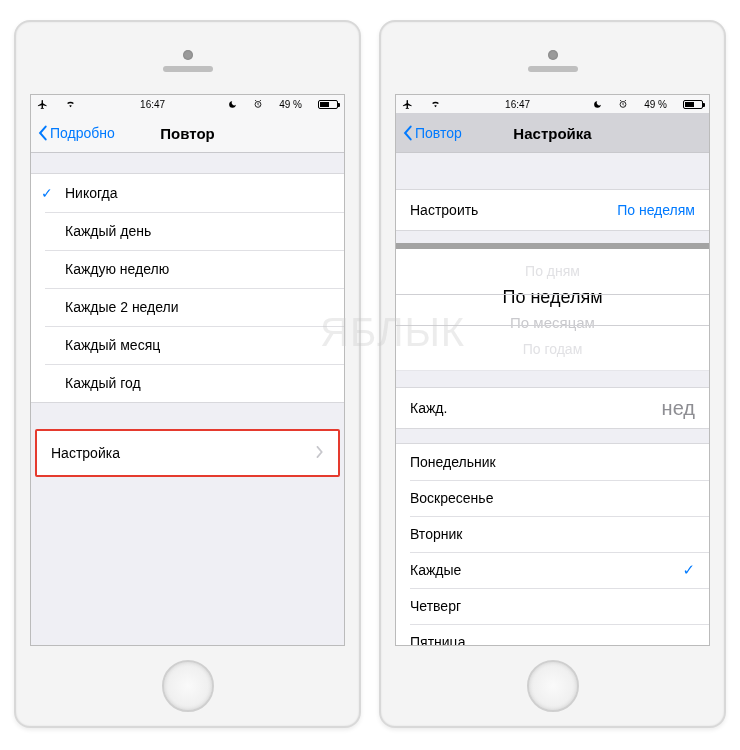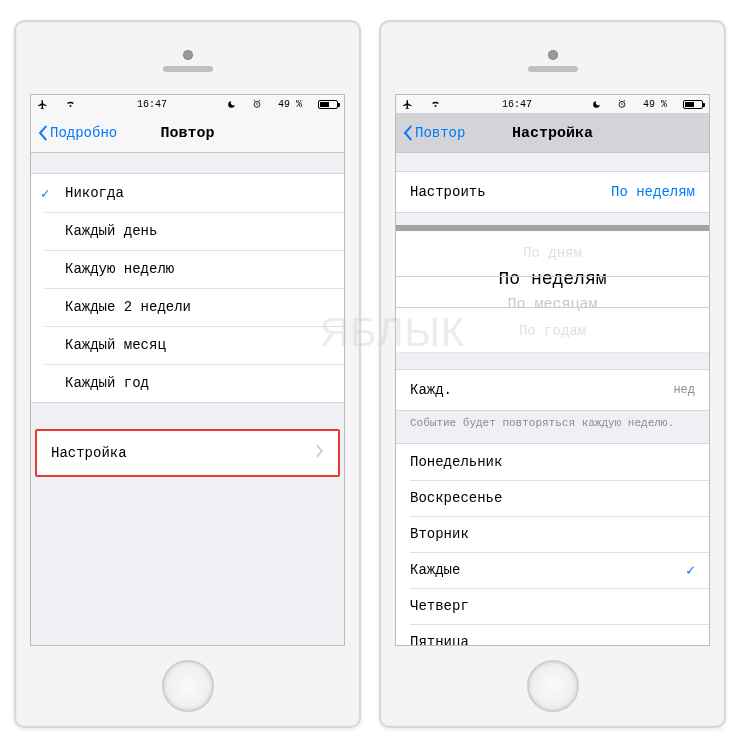--- a/index.html
+++ b/index.html
@@ -10,25 +10,24 @@
     gap: 18px;
     padding: 20px 14px;
     width: 740px;
     height: 750px;
   }
   .phone {
     width: 348px;
     height: 708px;
     background: #f4f4f4;
     border: 2px solid #d8d8d8;
-    border-radius: 10px;
+    border-radius: 16px;
     padding: 72px 14px 80px 14px;
     position: relative;
     box-shadow: 0 2px 4px rgba(0,0,0,0.08), inset 0 0 2px rgba(0,0,0,0.1);
-    font-family: Liberation Mono, monospace;
   }
   .phone::before {
     content: "";
     position: absolute;
     top: 28px; left: 50%;
     transform: translateX(-50%);
     width: 10px; height: 10px;
     background: #9a9a9a;
     border-radius: 50%;
     box-shadow: inset 0 0 2px rgba(0,0,0,0.3);
@@ -131,21 +130,21 @@
     color: #007aff;
     font-size: 15px;
   }
   .row .chevron {
     margin-left: auto;
     color: #c7c7cc;
   }
   .row .value-right {
     margin-left: auto;
     color: #8e8e93;
-    font-size: 12px;
+    font-size: 20px;
   }
   .row .value-blue {
     margin-left: auto;
     color: #007aff;
     font-size: 14px;
   }
   .row.simple { padding-left: 14px; }
 
   .highlight-box {
     border: 2px solid #e53a2e;
@@ -361,42 +360,41 @@
         <svg viewBox="0 0 12 20" fill="#007aff">
             <path d="M10 2L3 10l7 8" stroke="#007aff" stroke-width="2.5" fill="none" stroke-linecap="round"></path>
           </svg>
         <span>Повтор</span>
       </div>
       <div class="nav-title">Настройка</div>
     </div>
 
     <div class="content">
 
-      <div class="group first" style="margin-top:18px;">
+      <div class="group first" style="margin-top:36px;">
         <div class="row simple" style="height:40px;">
           <span>Настроить</span>
           <span class="value-blue">По неделям</span>
         </div>
       </div>
 
       <div class="picker">
         <div class="p-bar"></div>
         <div class="p-line faded">По дням</div>
         <div class="p-line sel">По неделям</div>
         <div class="p-line">По месяцам</div>
         <div class="p-line faded">По годам</div>
       </div>
 
       <div class="group" style="margin-top:16px;">
         <div class="row simple" style="height:40px;">
           <span>Кажд.</span>
           <span class="value-right">нед</span>
         </div>
       </div>
-      <div class="footer-note">Событие будет повторяться каждую неделю.</div>
 
       <div class="group" style="margin-top:14px;">
         <div class="row simple" style="height:36px;">
           <span>Понедельник</span>
         </div>
         <div class="row simple" style="height:36px;">
           <span>Воскресенье</span>
         </div>
         <div class="row simple" style="height:36px;">
           <span>Вторник</span>

